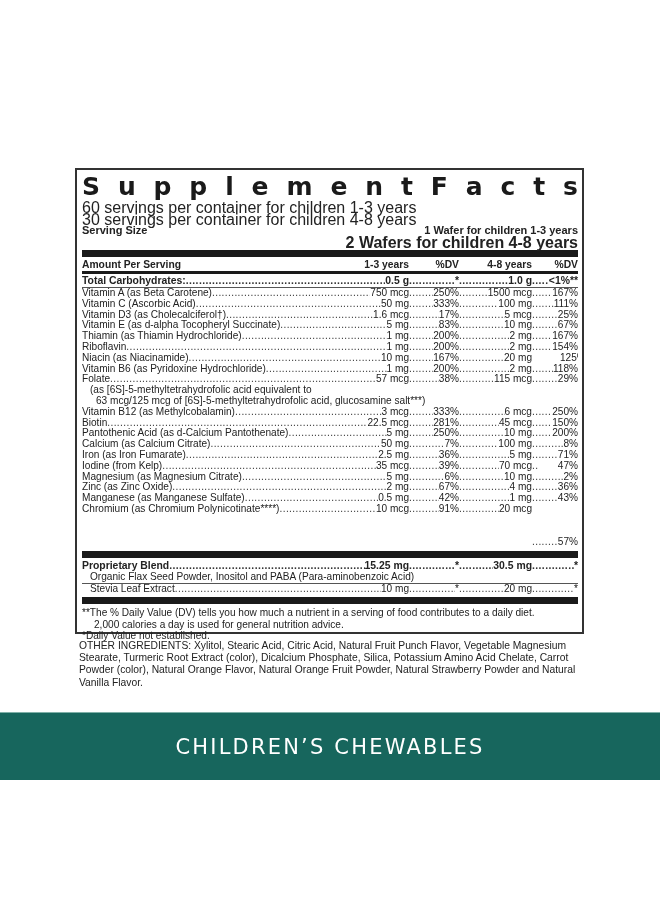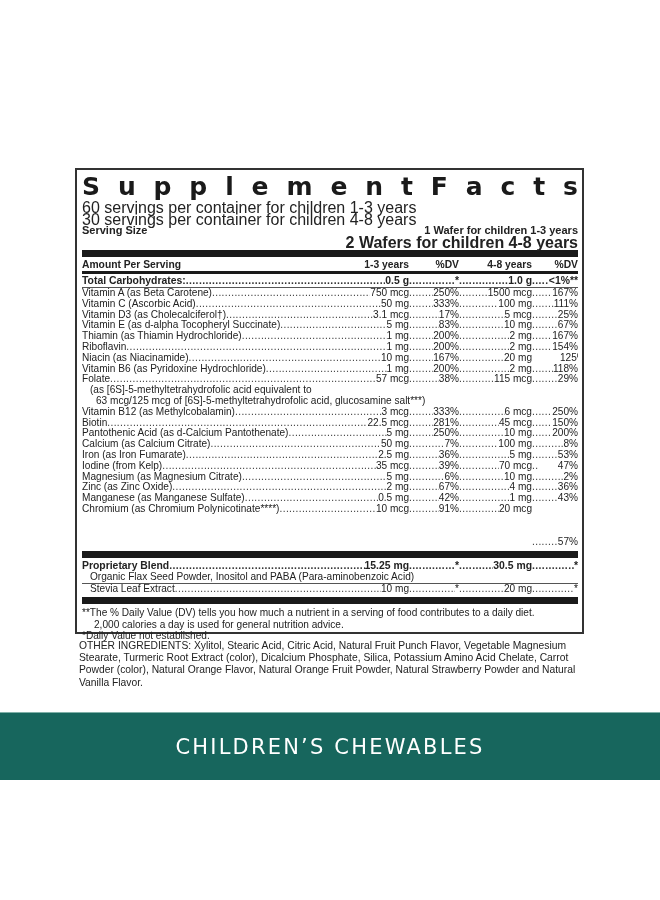--- a/index.html
+++ b/index.html
@@ -129,21 +129,21 @@
           <span class="v">100 mg</span>
         </span>
         <span class="cell" style="width: 46px;">
           <span class="dots"></span>
           <span class="v">111%</span>
         </span>
       </div>
       <div class="row">
         <span class="name">Vitamin D3 (as Cholecalciferol†)</span>
         <span class="dots"></span>
-        <span class="v">3.1 mcg</span>
+        <span class="v">1.6 mcg</span>
         <span class="cell" style="width: 50px;">
           <span class="dots"></span>
           <span class="v">17%</span>
         </span>
         <span class="cell" style="width: 73px;">
           <span class="dots"></span>
           <span class="v">5 mcg</span>
         </span>
         <span class="cell" style="width: 46px;">
           <span class="dots"></span>
@@ -331,21 +331,21 @@
         <span class="cell" style="width: 50px;">
           <span class="dots"></span>
           <span class="v">36%</span>
         </span>
         <span class="cell" style="width: 73px;">
           <span class="dots"></span>
           <span class="v">5 mg</span>
         </span>
         <span class="cell" style="width: 46px;">
           <span class="dots"></span>
-          <span class="v">53%</span>
+          <span class="v">71%</span>
         </span>
       </div>
       <div class="row">
         <span class="name">Iodine (from Kelp)</span>
         <span class="dots"></span>
         <span class="v">35 mcg</span>
         <span class="cell" style="width: 50px;">
           <span class="dots"></span>
           <span class="v">39%</span>
         </span>

